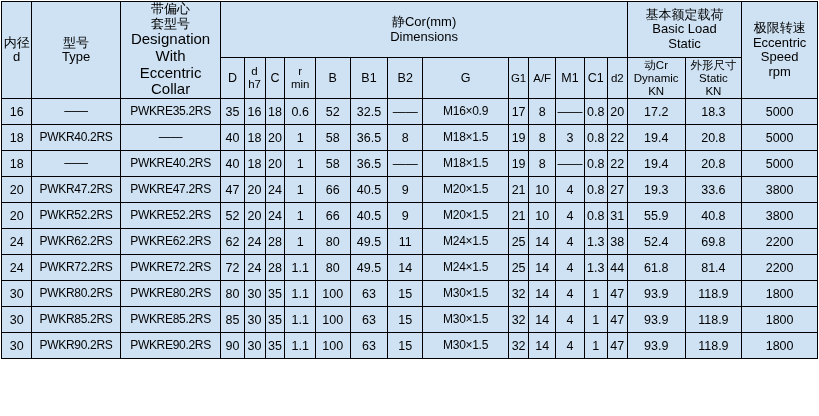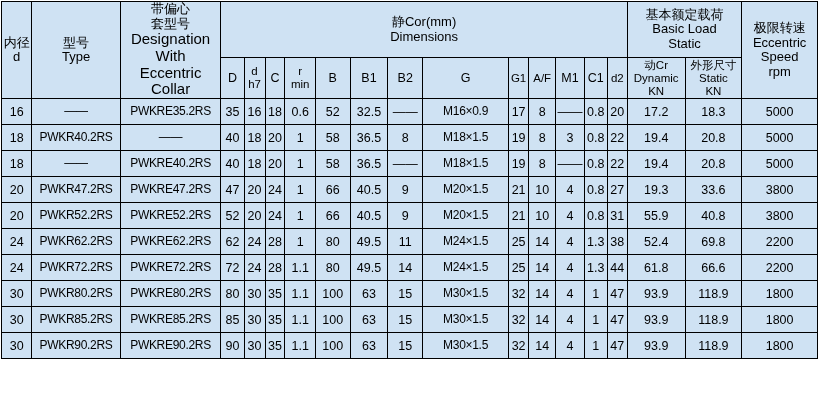--- a/index.html
+++ b/index.html
@@ -304,21 +304,21 @@
           <td>80</td>
           <td>49.5</td>
           <td>14</td>
           <td class="tight">M24×1.5</td>
           <td>25</td>
           <td>14</td>
           <td>4</td>
           <td>1.3</td>
           <td>44</td>
           <td>61.8</td>
-          <td>66.6</td>
+          <td>81.4</td>
           <td>2200</td>
         </tr>
         <tr class="bd">
           <td>30</td>
           <td class="tight">PWKR80.2RS</td>
           <td class="tight">PWKRE80.2RS</td>
           <td>80</td>
           <td>30</td>
           <td>35</td>
           <td>1.1</td>

